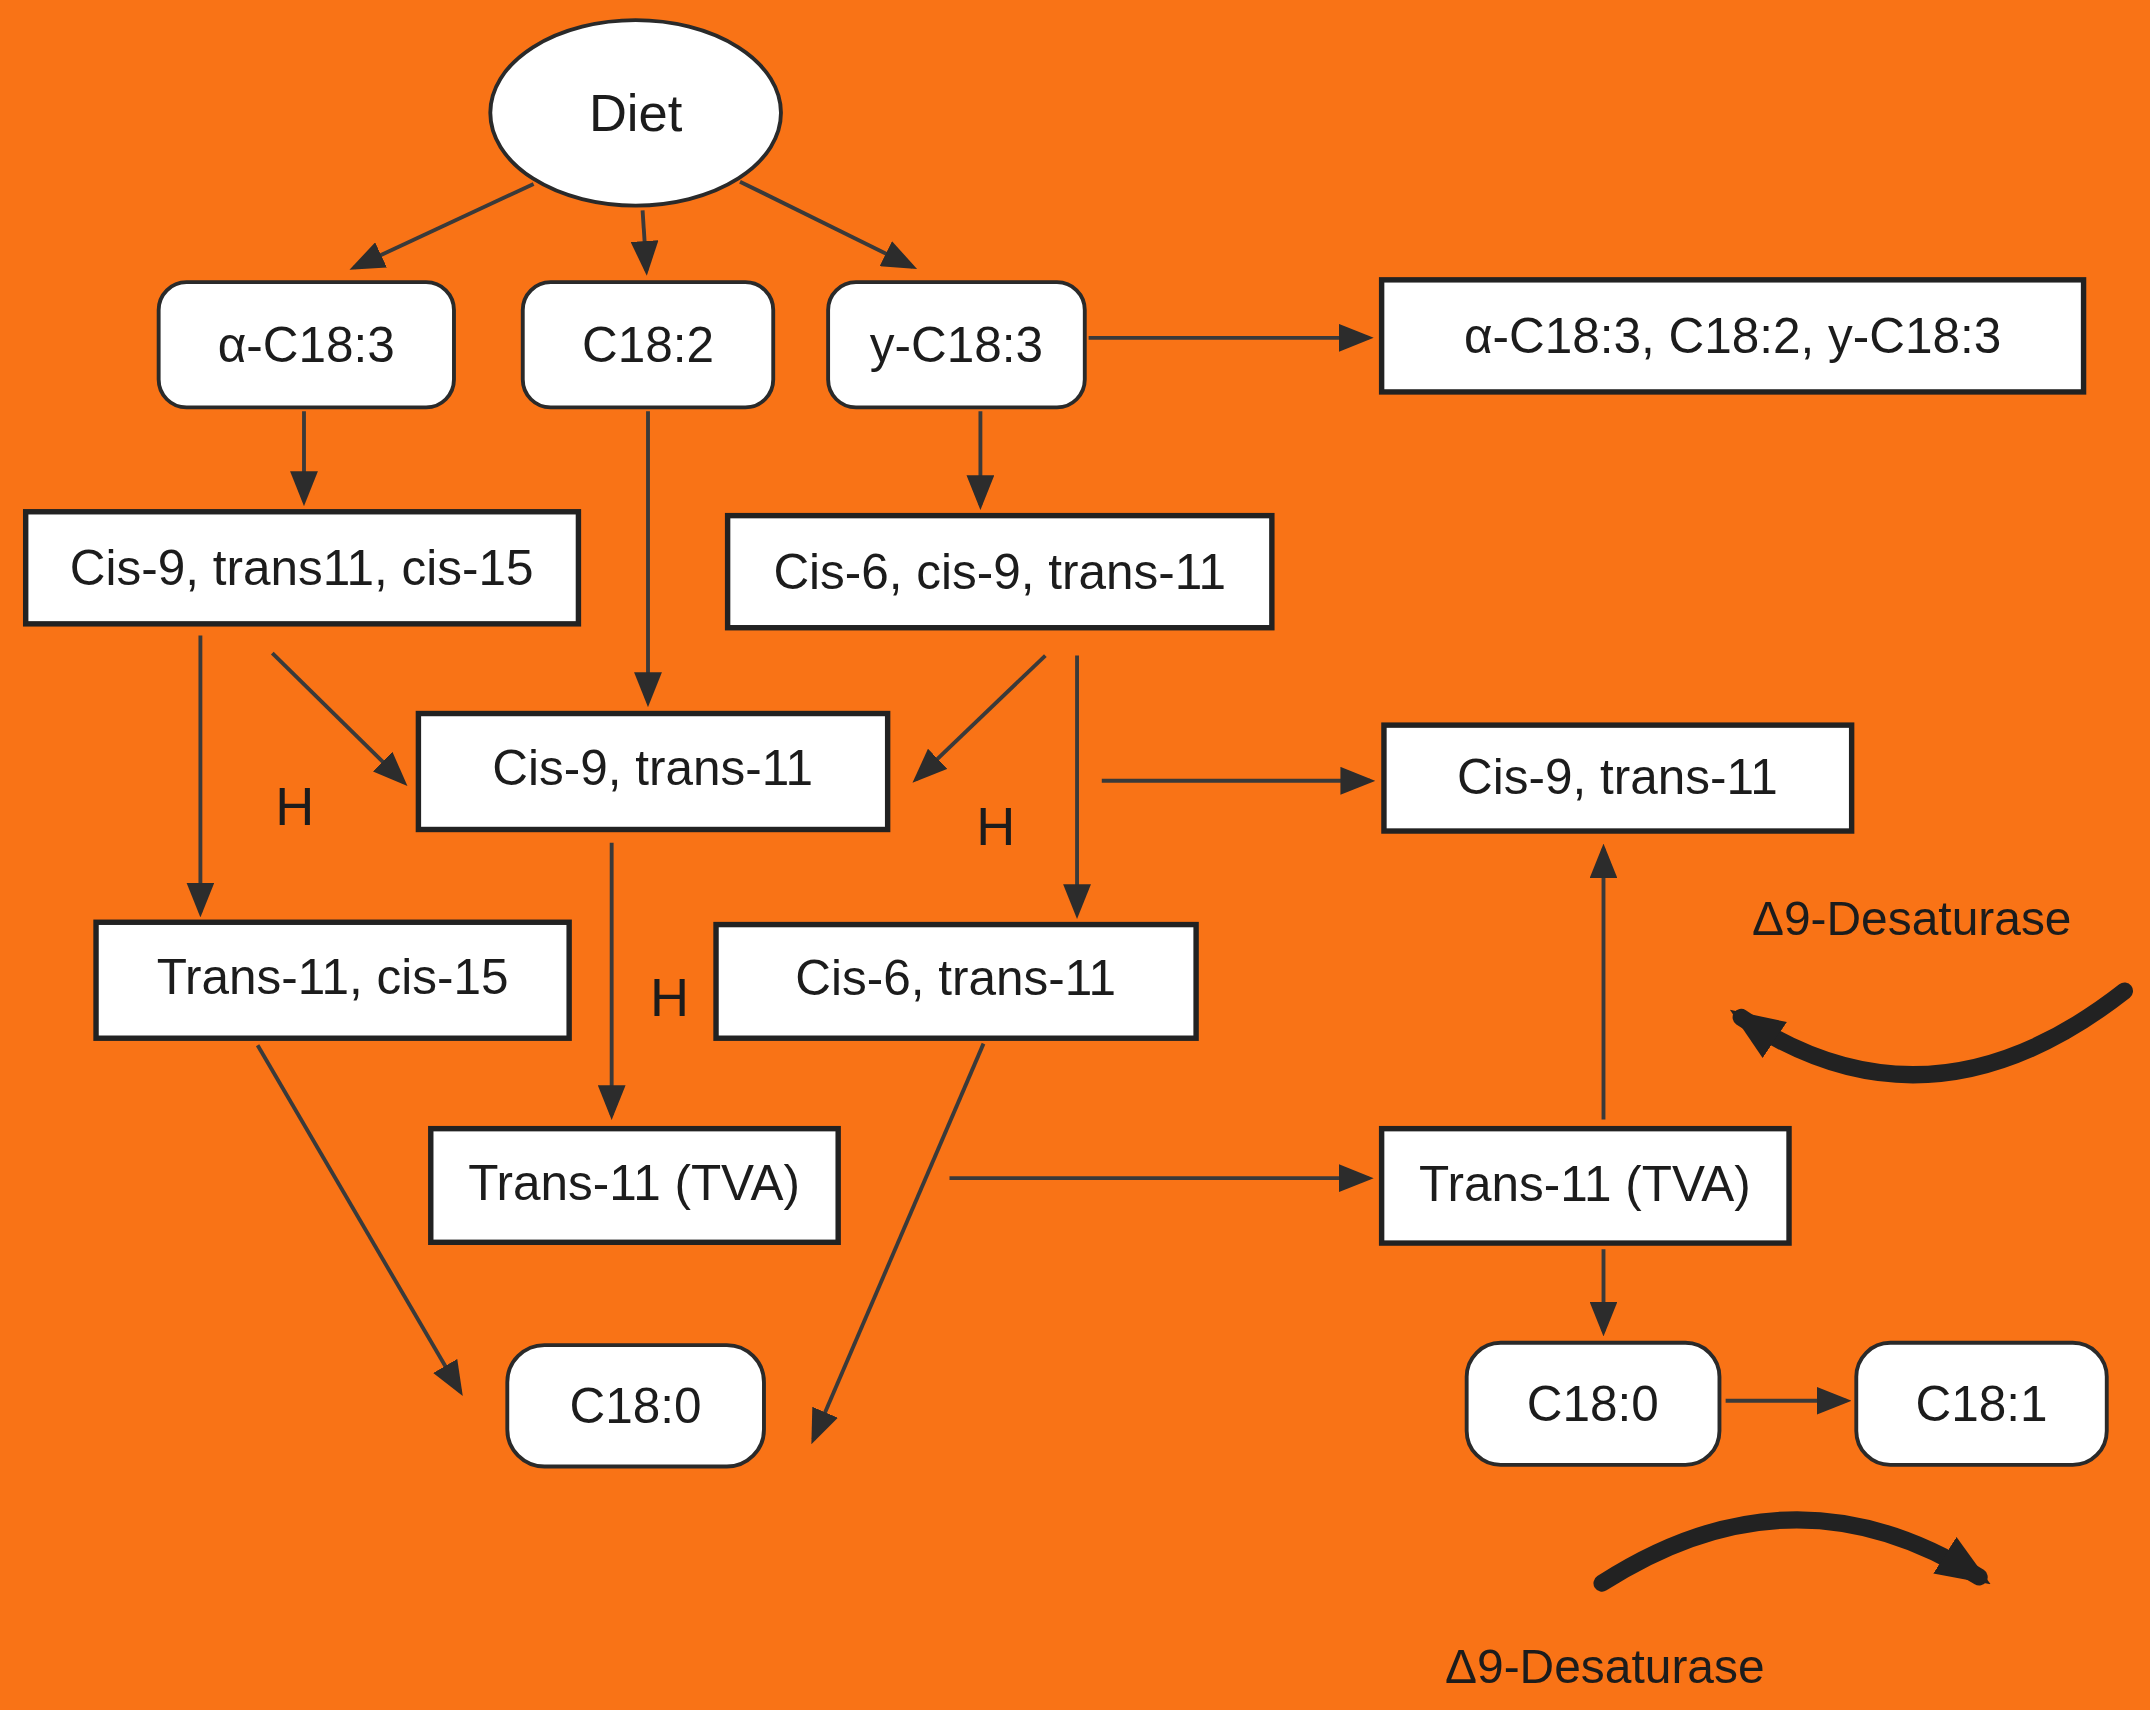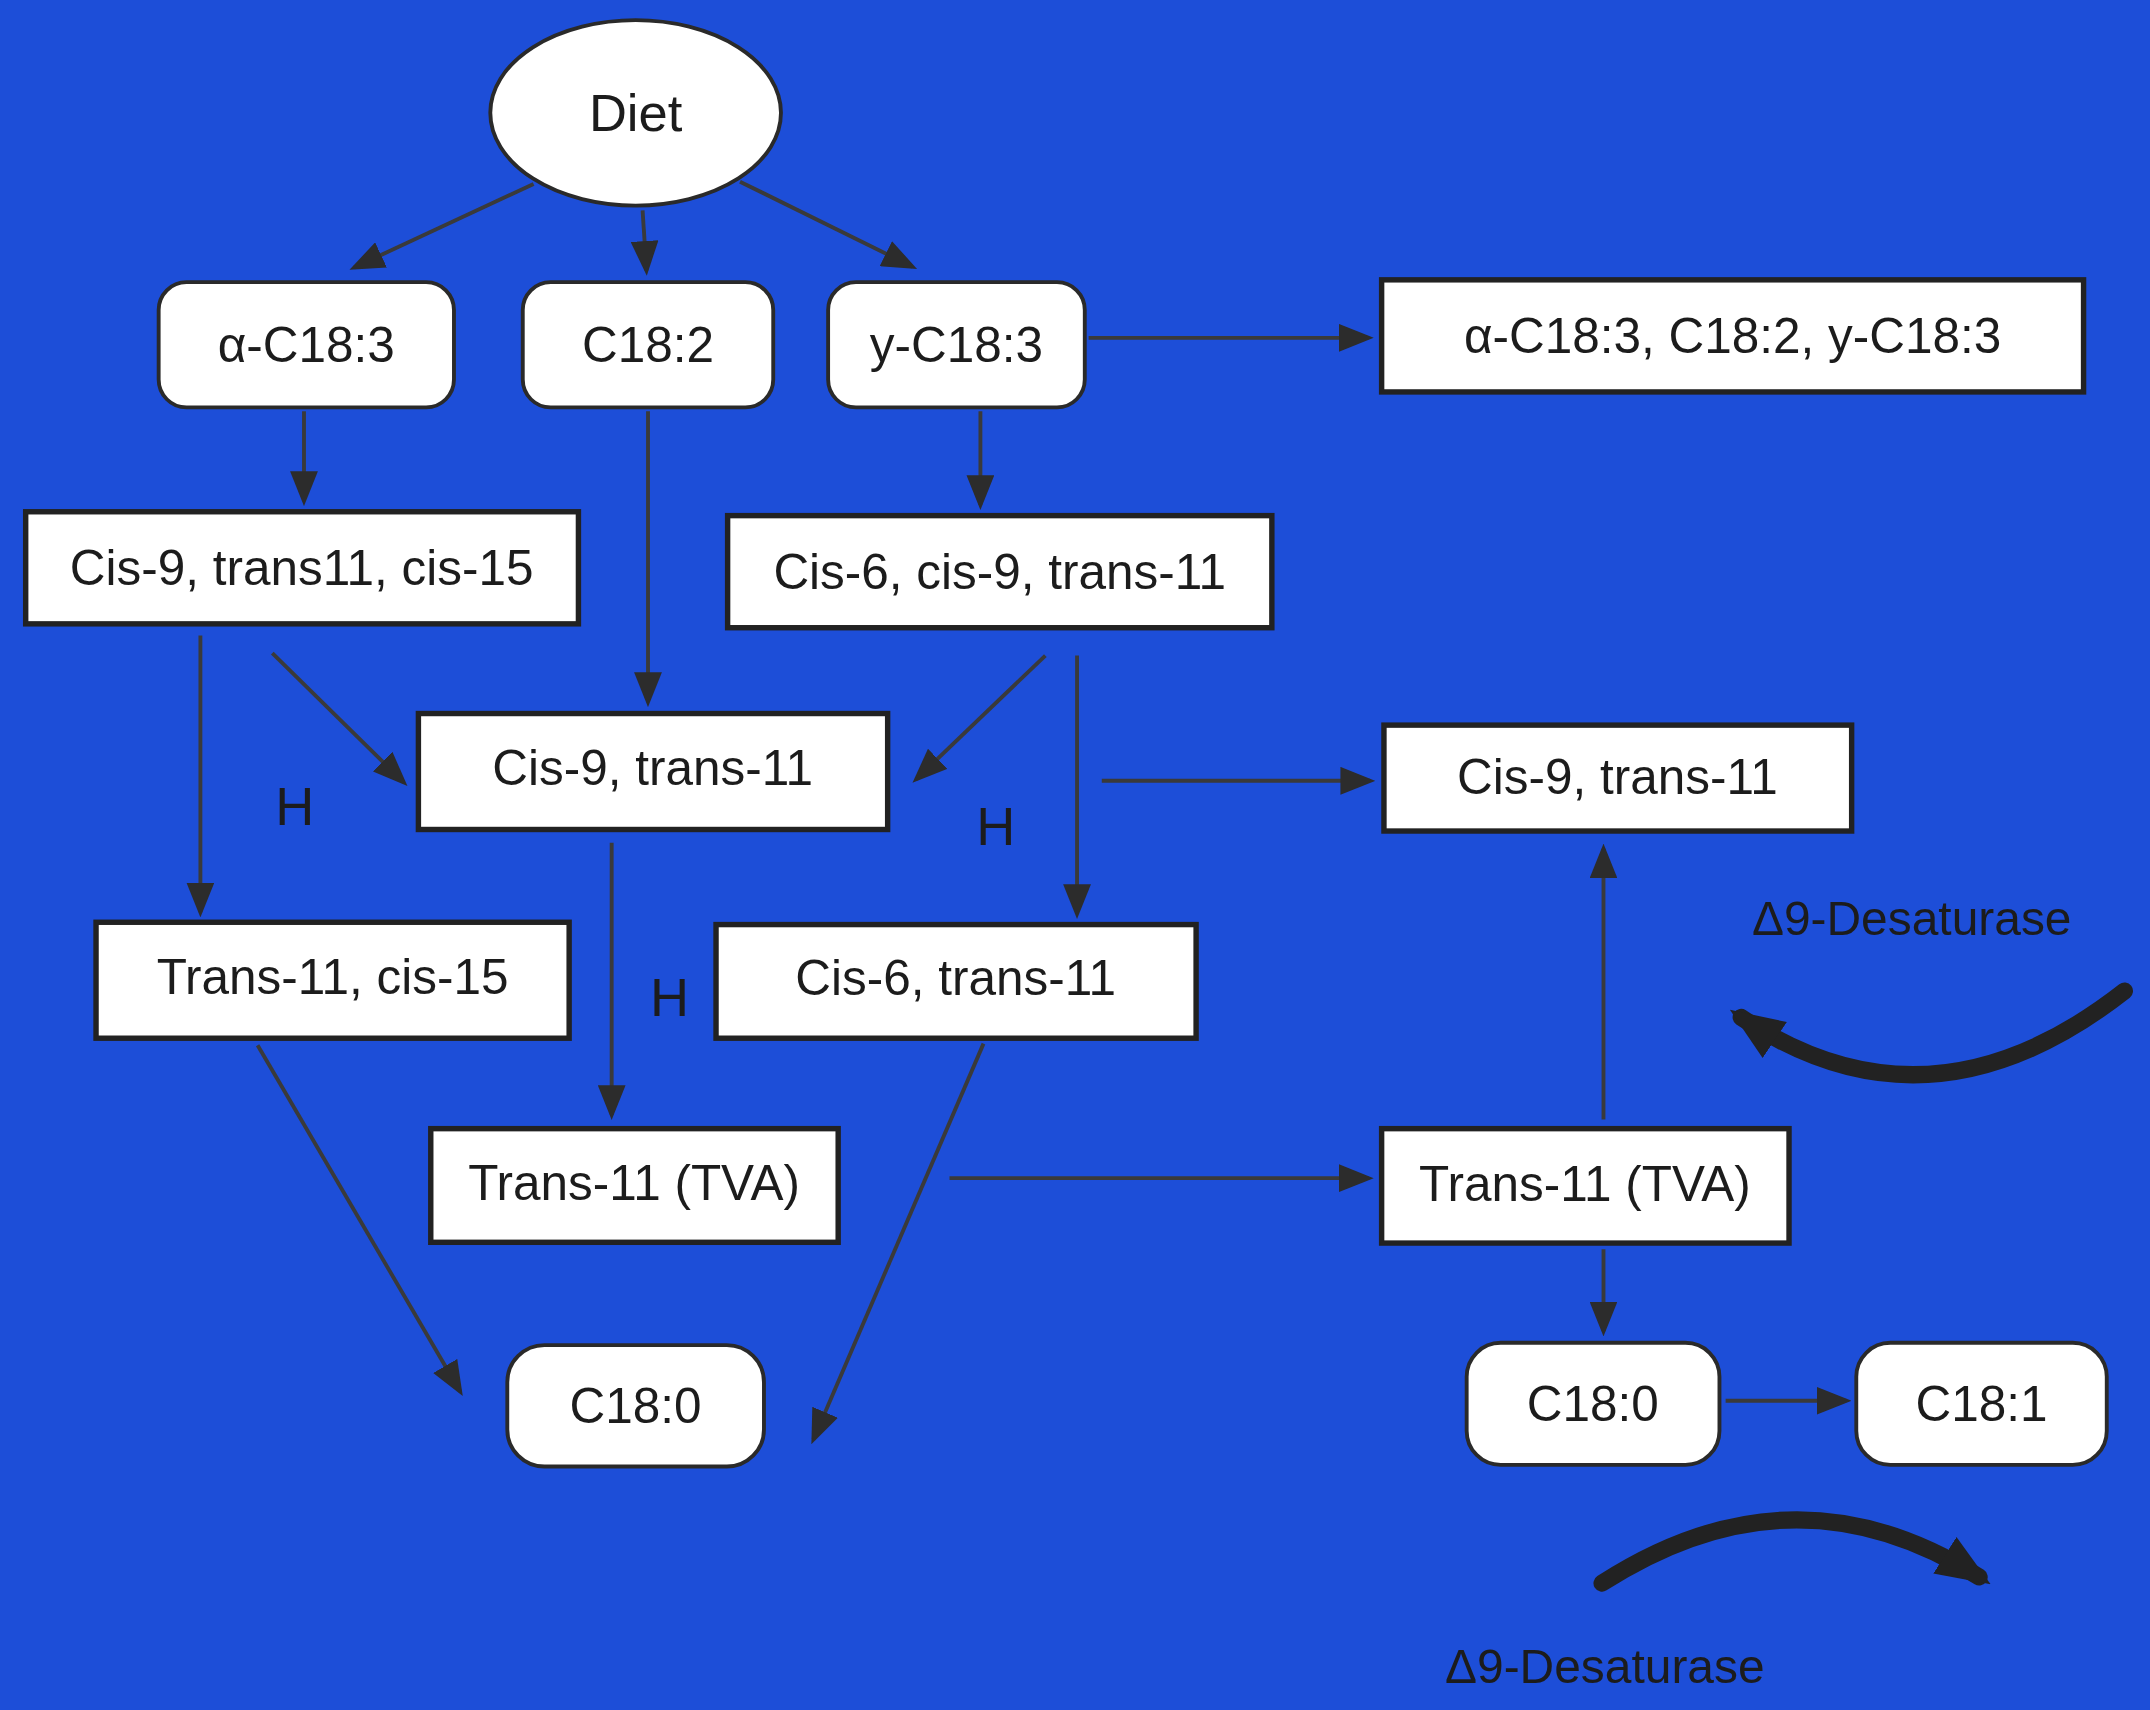--- a/index.html
+++ b/index.html
@@ -1,16 +1,16 @@
 <!DOCTYPE html>
 <html style="font-size:12.4px"><head>
 <meta charset="utf-8">
 <style>
   html,body{margin:0;padding:0;background:#ffffff;}
-  .canvas{width:2151px;height:1710px;position:relative;background:#1d4ed8;}
+  .canvas{width:2151px;height:1710px;position:relative;background:#f97316;}
   svg{display:block;}
   text{font-family:"Liberation Sans","DejaVu Sans",sans-serif;fill:#1c1c1c;}
   .lbl{font-size:64px;}
   .lbl-big{font-size:68px;}
   .lbl-h{font-size:70px;}
   .lbl-enzyme{font-size:62px;}
   .node{fill:#ffffff;stroke:#222222;stroke-width:7;}
   .node-round{fill:#ffffff;stroke:#2a2a2a;stroke-width:5;}
   .flow{stroke:#3a3a3a;stroke-width:5;fill:none;}
   .arc{stroke:#222222;stroke-width:22;fill:none;stroke-linecap:round;}

